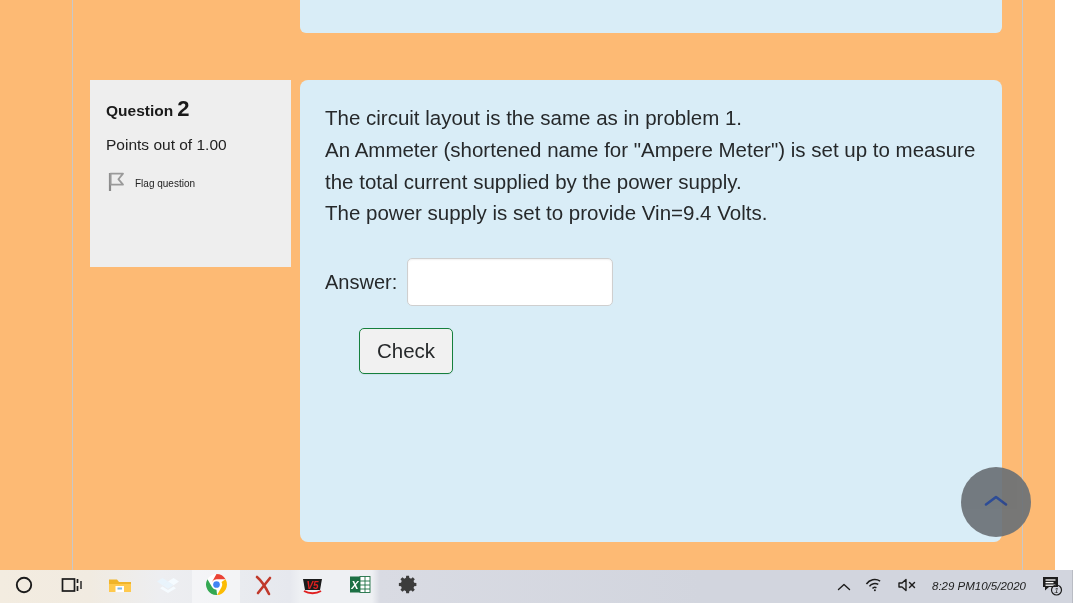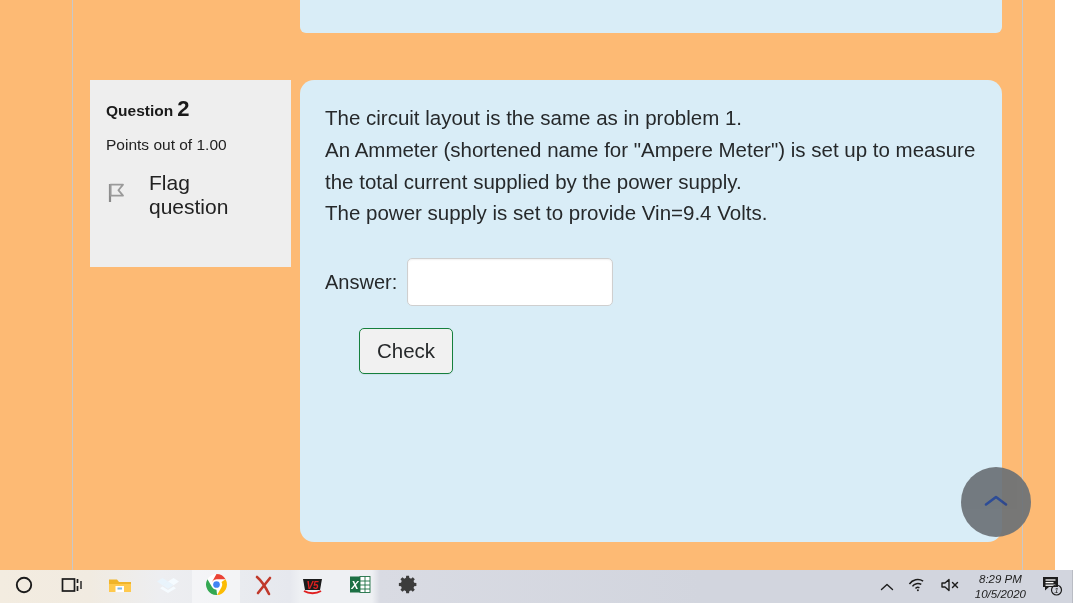--- a/index.html
+++ b/index.html
@@ -79,36 +79,36 @@
   }
   .info-line {
     font-size: 15.5px;
     color: #222222;
     margin-bottom: 20px;
     line-height: 1.1;
   }
   #flag-question-row {
     display: flex;
     align-items: center;
-    gap: 23px;
-    font-size: 21px;
+    gap: 9px;
+    font-size: 10px;
     color: #222222;
     cursor: pointer;
     margin-top: -2px;
   }
   #flag-icon { flex: 0 0 auto; display: block; }
 
   
   #question-panel {
     position: absolute;
     left: 300px; top: 80px;
     width: 702px;
     height: 462px;
     background: #d9edf7;
-    border-radius: 14px;
+    border-radius: 8px;
     box-sizing: border-box;
     padding: 22px 24px 0 25px;
   }
   .q-text-line {
     font-size: 20.5px;
     color: #26292b;
     line-height: 1.55;
     margin: 0;
   }
   #question-text { margin-bottom: 0; }
@@ -209,21 +209,21 @@
   .tray-item {
     display: flex;
     align-items: center;
     justify-content: center;
     height: 33px;
     padding: 0 7px;
     cursor: pointer;
   }
   #tray-clock {
     display: flex;
-    flex-direction: column;
+    flex-direction: row;
     align-items: center;
     justify-content: center;
     font-size: 11.5px;
     color: #1d1d1d;
     line-height: 1.25;
     padding: 0 8px;
     height: 17px;
     cursor: pointer;
     font-family: "Liberation Sans", sans-serif;
   }

